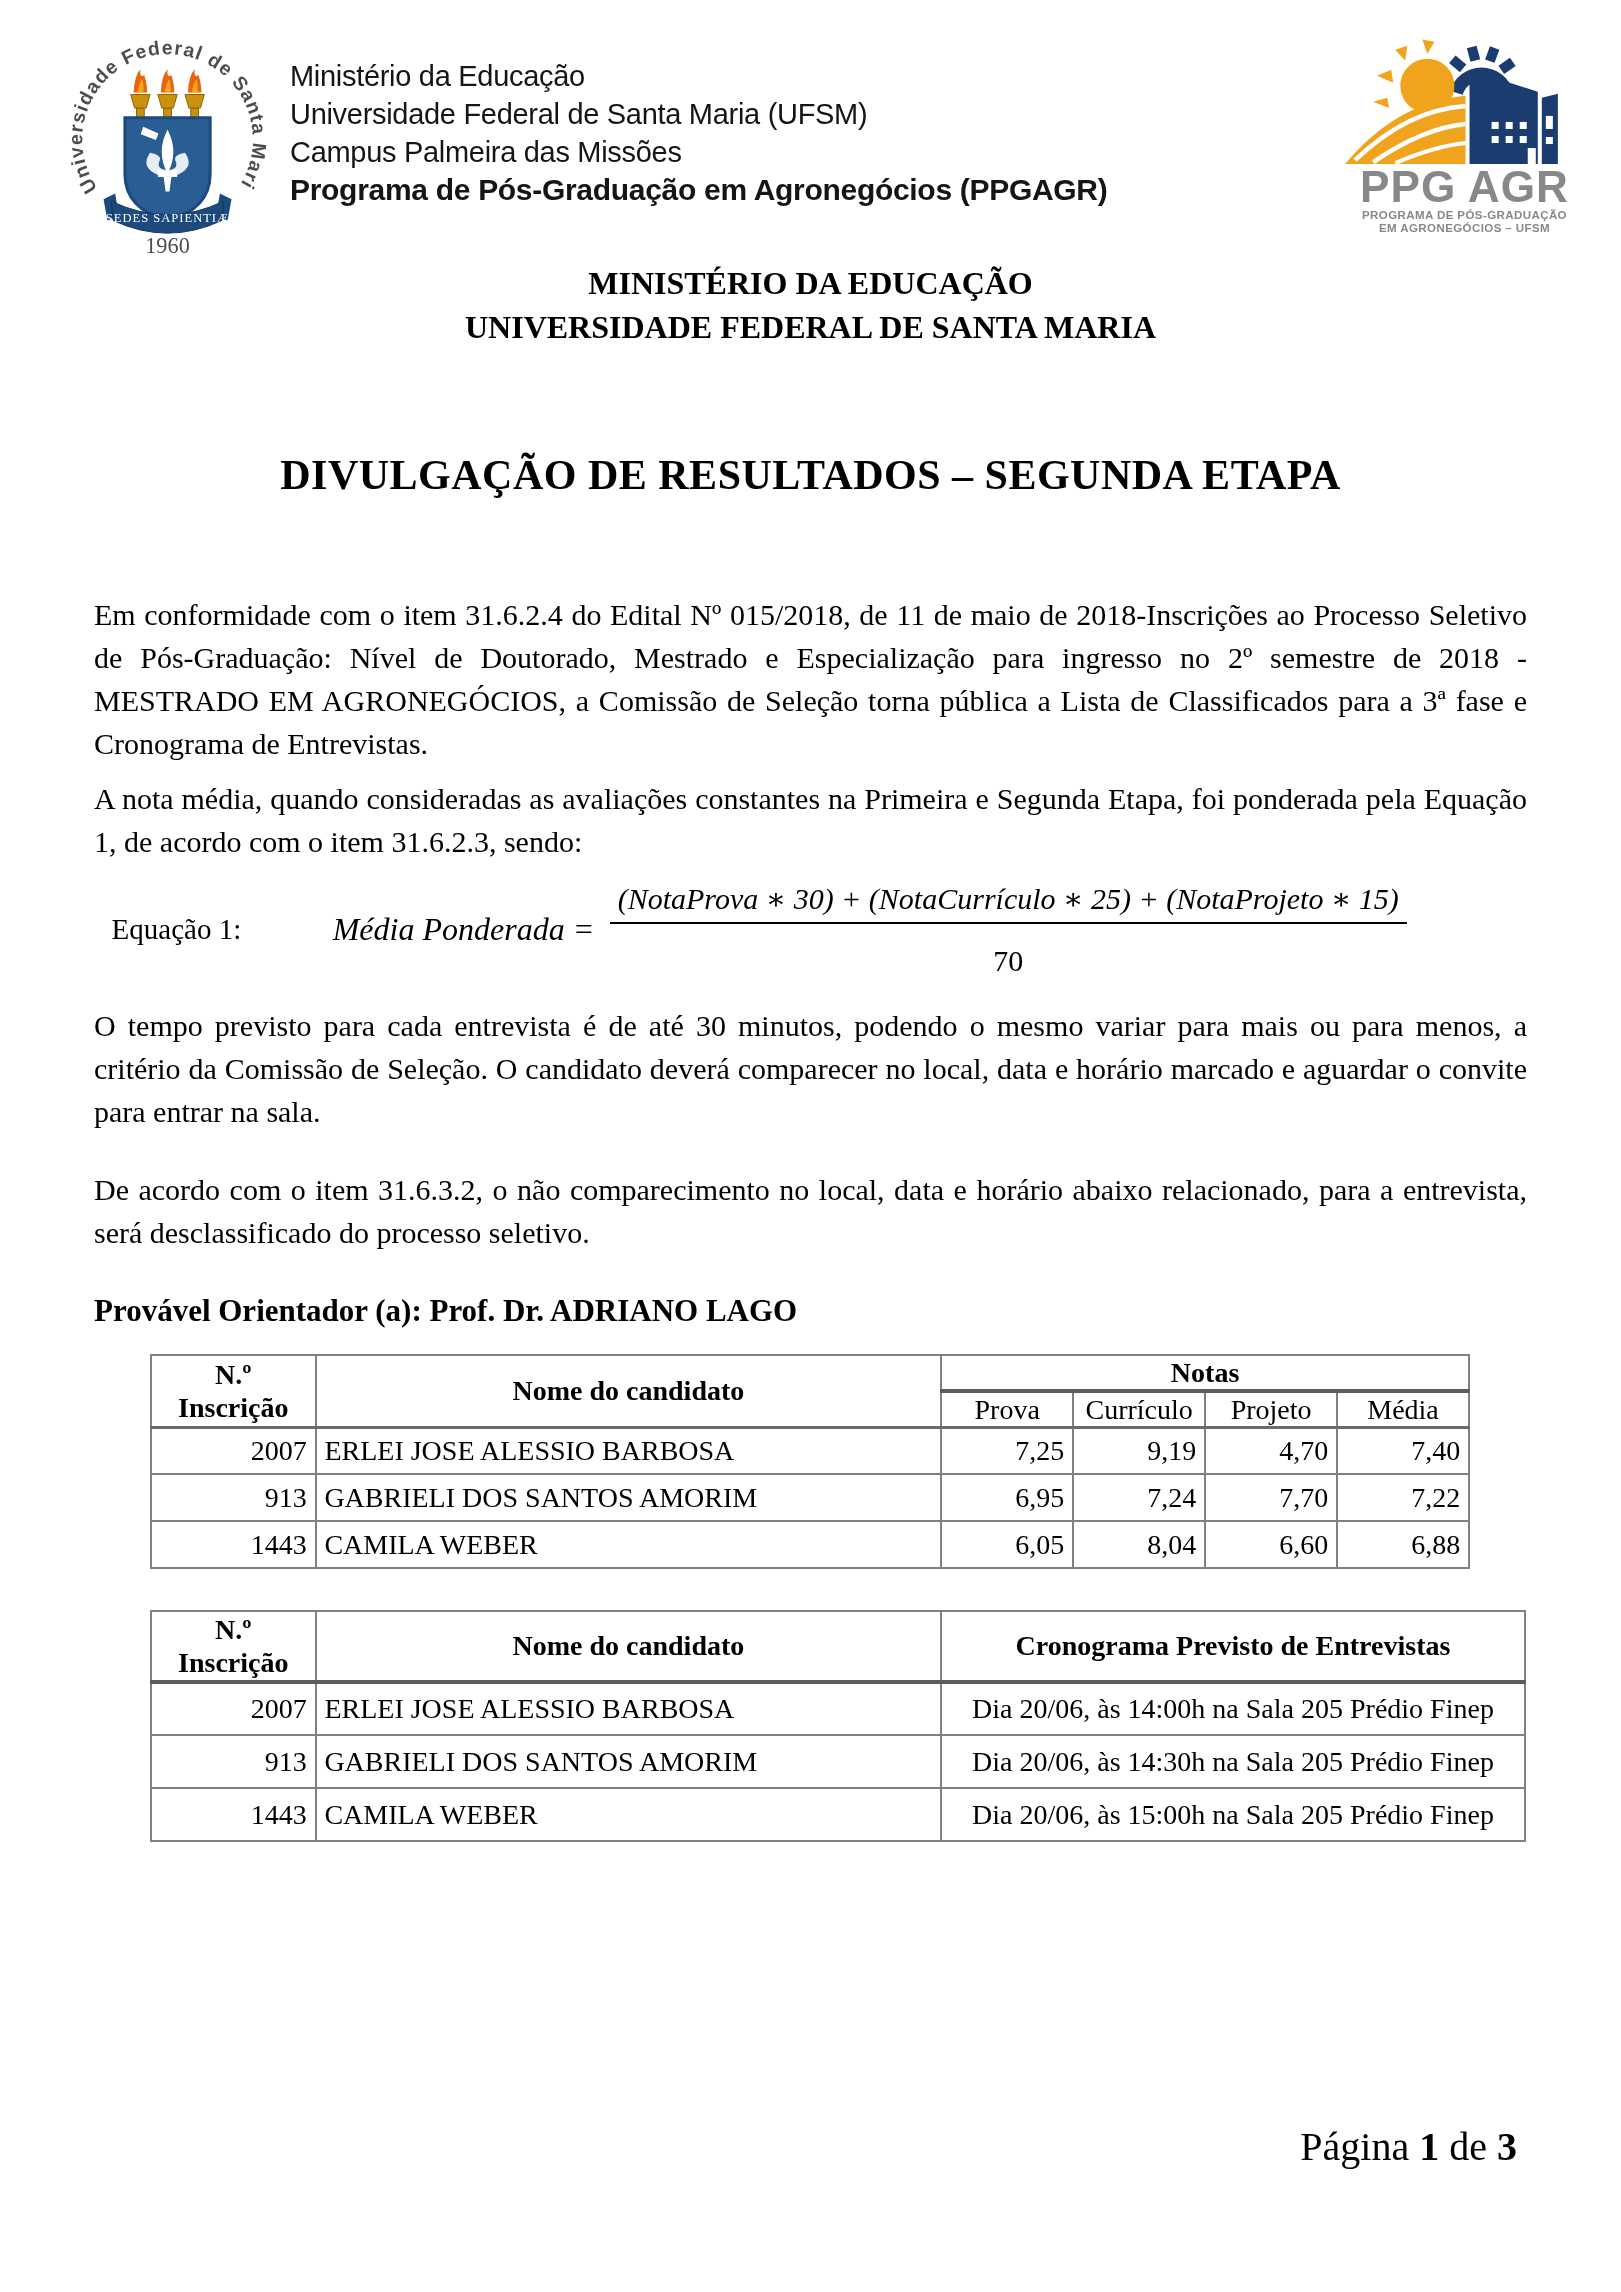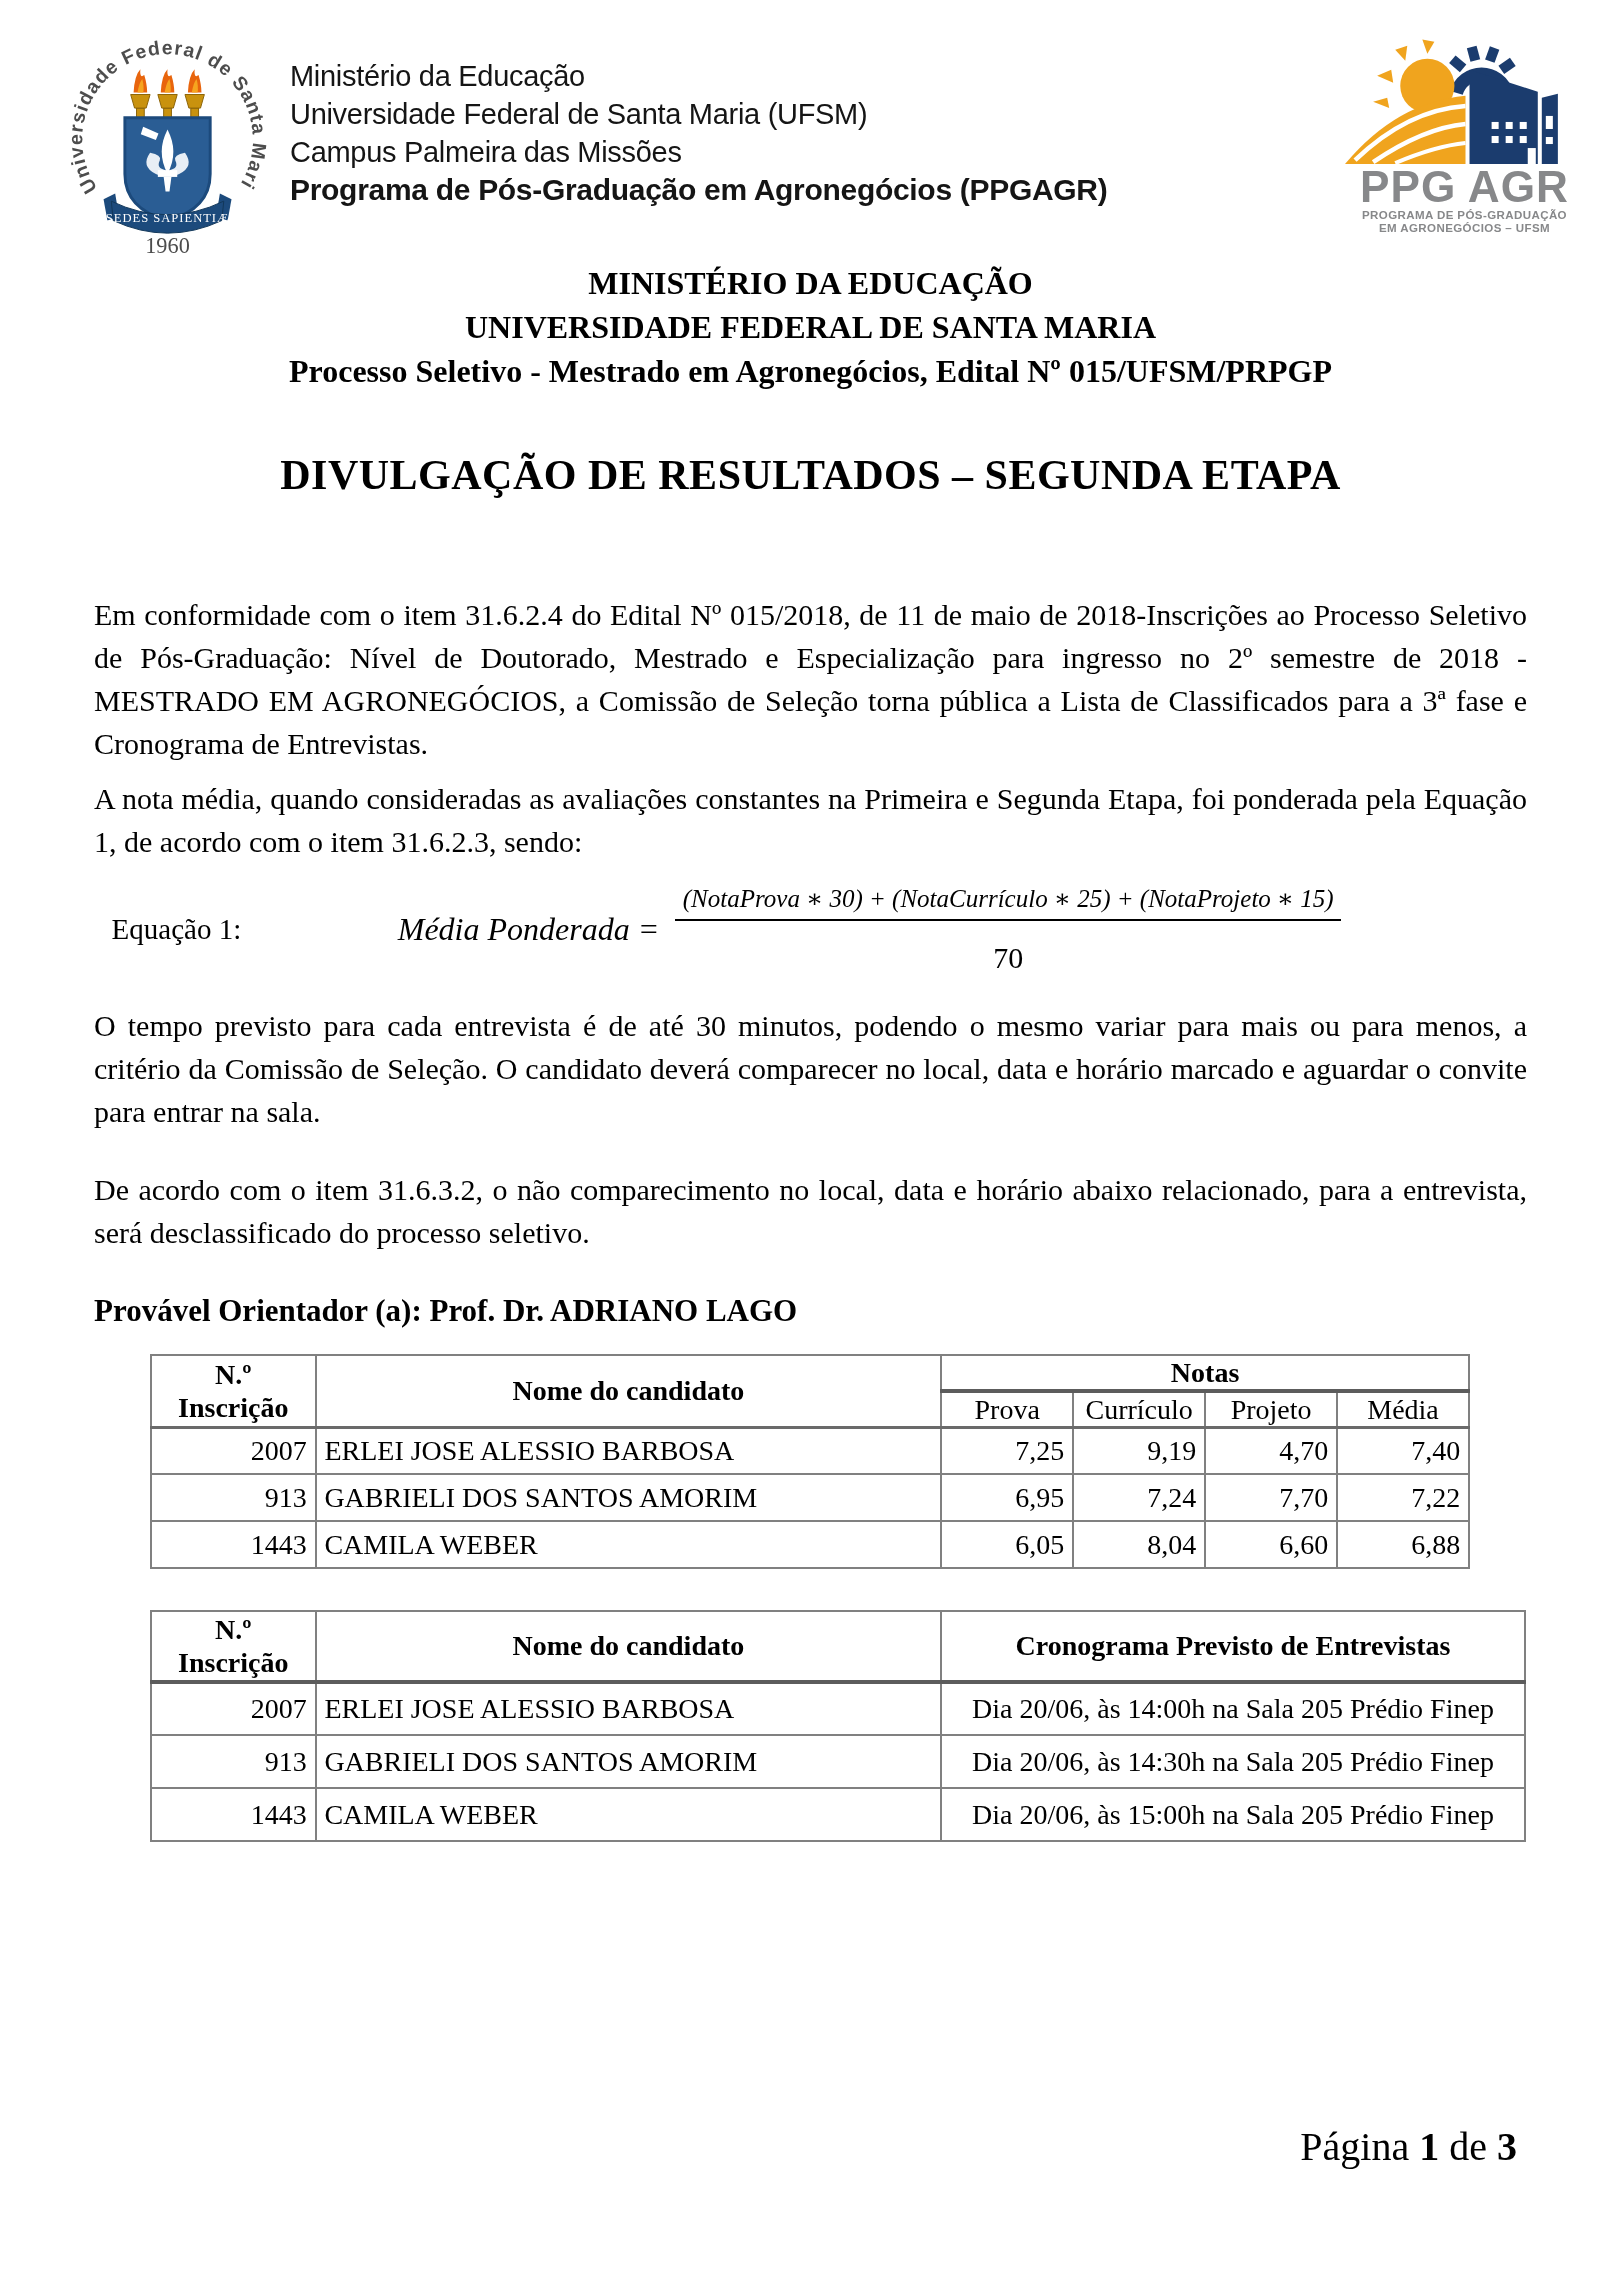--- a/index.html
+++ b/index.html
@@ -43,21 +43,21 @@
   .par-4{margin-top:35px;}
 
   .equation{
     margin-top:15.7px;display:flex;align-items:center;height:102px;
   }
   .eq-label{font-size:29px;margin-left:17.6px;white-space:nowrap;}
   .eq-center{flex:1;display:flex;justify-content:center;align-items:center;gap:15.7px;margin-right:29px;}
   .eq-lhs{font-style:italic;font-size:32px;white-space:nowrap;}
   .fraction{display:inline-block;text-align:center;vertical-align:middle;}
   .fraction .num{
-    font-style:italic;font-size:25px;padding:0 7.8px 5.9px 7.8px;
+    font-style:italic;font-size:30px;padding:0 7.8px 5.9px 7.8px;
     border-bottom:2.9px solid #000;white-space:nowrap;
   }
   .fraction .den{font-size:30px;padding-top:20px;}
 
   .advisor-heading{
     margin:39px 0 0 0;font-size:31px;font-weight:bold;
   }
 
   
   .doc-table{
@@ -211,21 +211,20 @@
     </g>
 
     <text x="125" y="168" text-anchor="middle" class="svg-sans" font-size="44" font-weight="bold" fill="#87888a" letter-spacing="1">PPG AGR</text>
     <text x="125" y="185" text-anchor="middle" class="svg-sans" font-size="11.5" font-weight="bold" fill="#87888a" letter-spacing="0.4">PROGRAMA DE PÓS-GRADUAÇÃO</text>
     <text x="125" y="198" text-anchor="middle" class="svg-sans" font-size="11.5" font-weight="bold" fill="#87888a" letter-spacing="0.4">EM AGRONEGÓCIOS – UFSM</text>
   </svg>
 
   <div class="letterhead-center">
     <div>MINISTÉRIO DA EDUCAÇÃO</div>
     <div>UNIVERSIDADE FEDERAL DE SANTA MARIA</div>
-    <div>Processo Seletivo - Mestrado em Agronegócios, Edital Nº 015/UFSM/PRPGP</div>
   </div>
 
   <div class="content">
 
     <h1 class="doc-title">DIVULGAÇÃO DE RESULTADOS – SEGUNDA ETAPA</h1>
 
     <p class="body-par par-1">Em conformidade com o item 31.6.2.4 do Edital Nº 015/2018, de 11 de maio de 2018-Inscrições ao Processo Seletivo de Pós-Graduação: Nível de Doutorado, Mestrado e Especialização para ingresso no 2º semestre de 2018 - MESTRADO EM AGRONEGÓCIOS, a Comissão de Seleção torna pública a Lista de Classificados para a 3ª fase e Cronograma de Entrevistas.</p>
 
     <p class="body-par par-2">A nota média, quando consideradas as avaliações constantes na Primeira e Segunda Etapa, foi ponderada pela Equação 1, de acordo com o item 31.6.2.3, sendo:</p>
 

